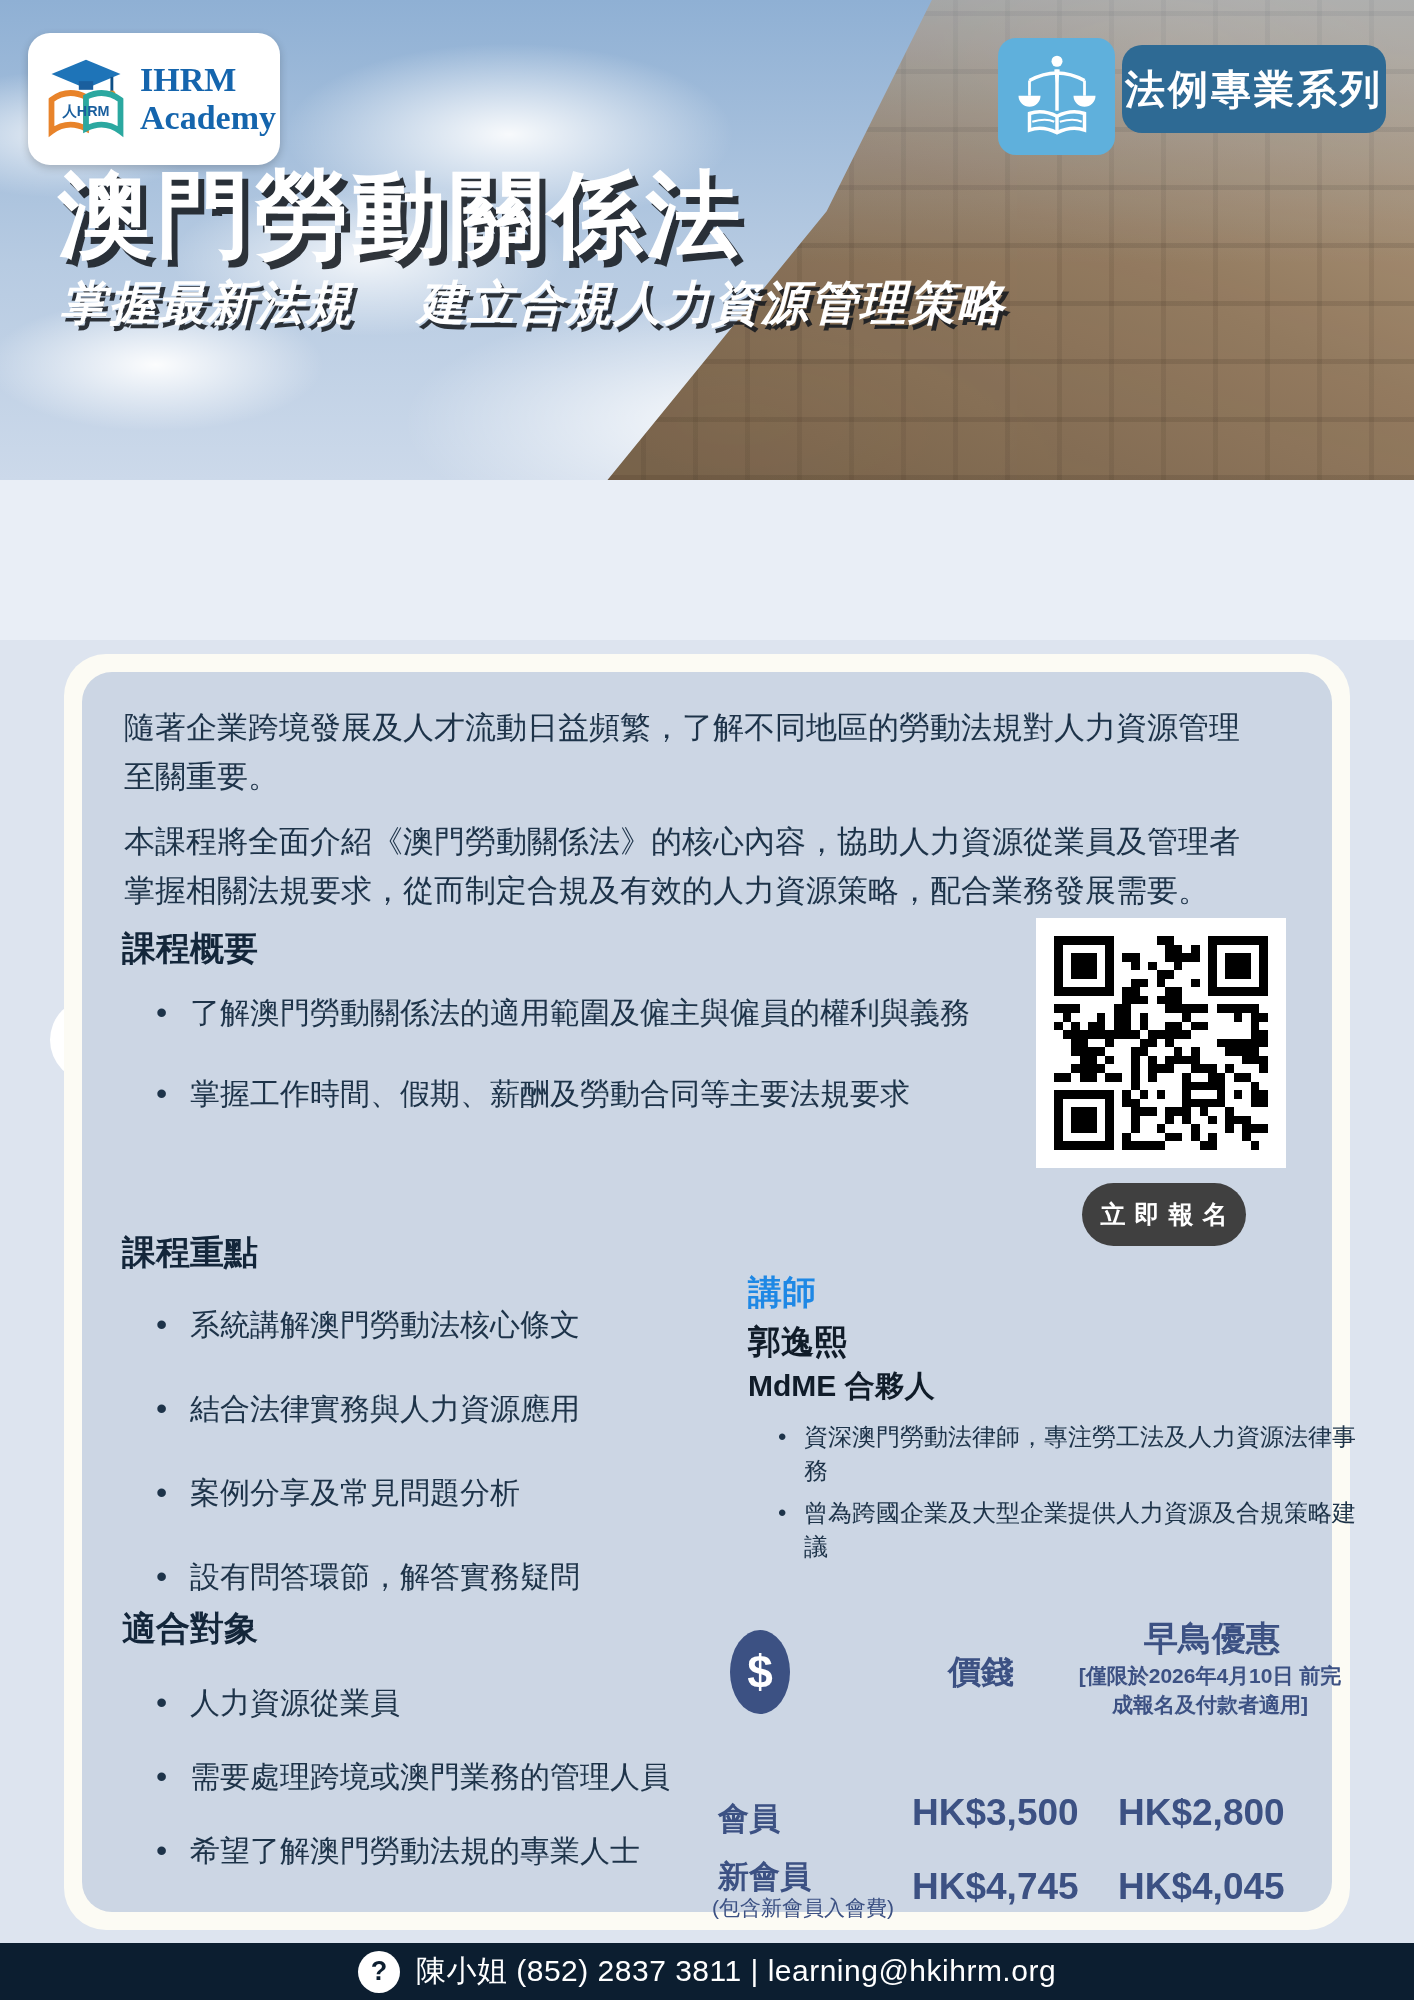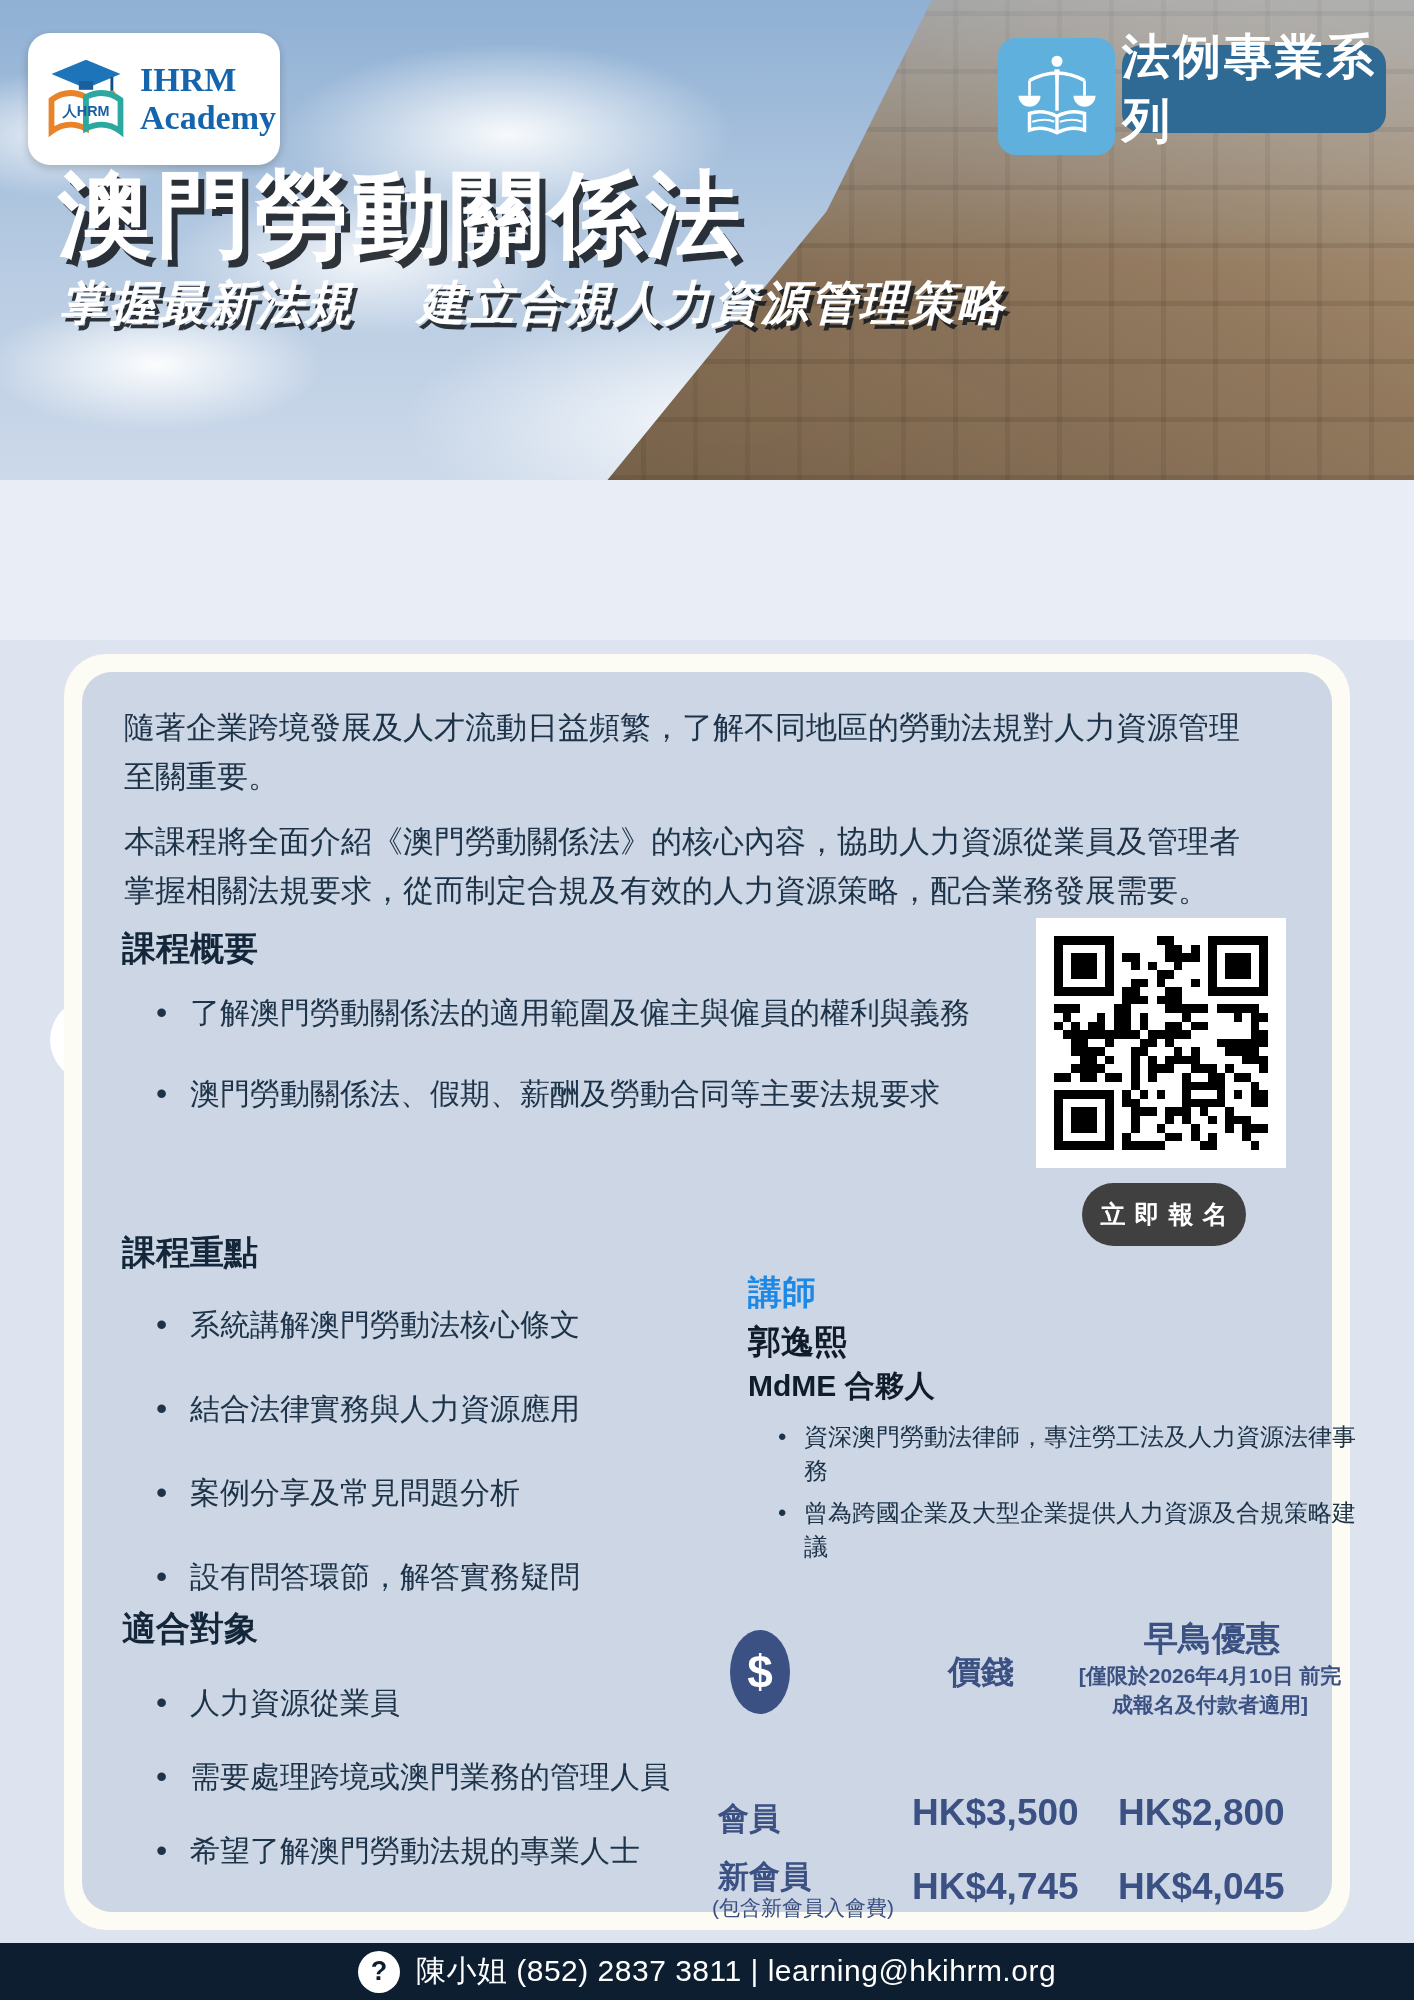--- a/index.html
+++ b/index.html
@@ -24,21 +24,21 @@
       repeating-linear-gradient(90deg, rgba(40,25,10,.10) 0 5px, rgba(0,0,0,0) 5px 52px),
       linear-gradient(205deg,#b39877 5%,#8f7354 45%,#6f573c 92%);}
   .logo-box{position:absolute;left:28px;top:33px;width:252px;height:132px;background:#ffffff;
     border-radius:22px;display:flex;align-items:center;gap:8px;padding:0 12px;box-sizing:border-box;
     box-shadow:0 3px 8px rgba(0,0,0,.2);}
   .logo-text{font-family:"Liberation Serif",serif;font-weight:bold;color:#1565ad;
     font-size:34px;line-height:1.12;}
   .badge-icon{position:absolute;left:998px;top:38px;width:117px;height:117px;border-radius:18px;
     background:#5fb0dc;display:flex;align-items:center;justify-content:center;}
   .series-badge{position:absolute;left:1122px;top:45px;width:264px;height:88px;border-radius:20px;
-    background:#2e6a94;color:#ffffff;font-size:48px;font-weight:bold;letter-spacing:3px;
+    background:#2e6a94;color:#ffffff;font-size:40px;font-weight:bold;letter-spacing:3px;
     display:flex;align-items:center;justify-content:center;}
   .hero-title{position:absolute;left:58px;top:152px;font-size:94px;font-weight:800;color:#ffffff;
     letter-spacing:4px;text-shadow:6px 7px 0 rgba(22,26,32,.88);white-space:nowrap;}
   .hero-subtitle{position:absolute;left:60px;top:272px;font-size:47px;font-weight:800;color:#ffffff;
     letter-spacing:2px;text-shadow:4px 5px 0 rgba(22,26,32,.88);white-space:nowrap;font-style:italic;}
 
   
   .info-bar{position:absolute;left:0;top:480px;width:1414px;height:160px;background:#e9eef6;}
   .info-icon{position:absolute;width:84px;height:84px;border-radius:50%;background:#ffffff;
     display:flex;align-items:center;justify-content:center;}
@@ -224,21 +224,21 @@
 
   <div class="card"></div>
   <div class="panel"></div>
 
   <div class="para para-1">隨著企業跨境發展及人才流動日益頻繁，了解不同地區的勞動法規對人力資源管理至關重要。</div>
   <div class="para para-2">本課程將全面介紹《澳門勞動關係法》的核心內容，協助人力資源從業員及管理者掌握相關法規要求，從而制定合規及有效的人力資源策略，配合業務發展需要。</div>
 
   <div class="h-sec h-outline">課程概要</div>
   <ul class="bullets outline-list">
     <li>了解澳門勞動關係法的適用範圍及僱主與僱員的權利與義務</li>
-    <li>澳門勞動關係法、假期、薪酬及勞動合同等主要法規要求</li>
+    <li>掌握工作時間、假期、薪酬及勞動合同等主要法規要求</li>
   </ul>
 
   <div class="qr-box">
     <svg id="qr-svg" viewBox="0 0 25 25" width="214" height="214" shape-rendering="crispEdges">
         <rect x="12" y="0" width="1" height="1" fill="#000"></rect>
         <rect x="13" y="0" width="1" height="1" fill="#000"></rect>
         <rect x="13" y="1" width="1" height="1" fill="#000"></rect>
         <rect x="14" y="1" width="1" height="1" fill="#000"></rect>
         <rect x="16" y="1" width="1" height="1" fill="#000"></rect>
         <rect x="8" y="2" width="1" height="1" fill="#000"></rect>

